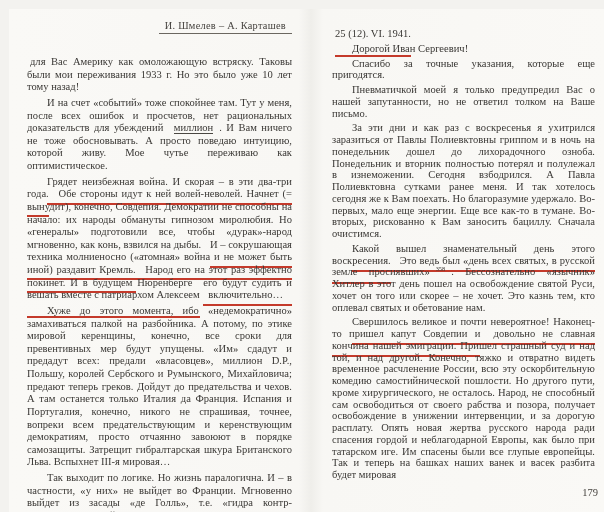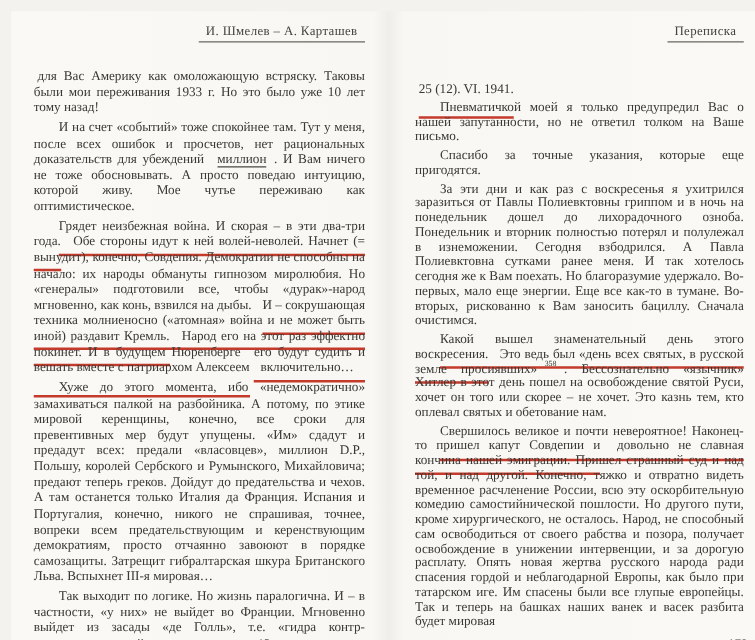--- a/index.html
+++ b/index.html
@@ -94,27 +94,25 @@
     <div class="footnote">
       <div class="footnote-rule"></div>
       <div class="footnote-text">
         <span class="fn-marker">*</span><span>Royal Air Force – Королевские военно-воздушные силы (Великобритании).</span>
       </div>
     </div>
     <div class="page-number">210</div>
   </div>
 
   <div class="page right">
-    <div class="page-header">
-      <span class="header-text">Переписка</span>
-    </div>
     <div class="page-body">
         <p class="para"><span class="red-underline">25 (12). VI. 1941.</span></p>
+        <p class="para indent"><span>Дорогой Иван Сергеевич!</span></p>
+        <p class="para indent"><span>Спасибо за точные указания, которые еще пригодятся.</span></p>
         <p class="para indent"><span>Пневматичкой моей я только предупредил Вас о нашей запутанности, но не ответил толком на Ваше письмо.</span></p>
-        <p class="para indent"><span>Спасибо за точные указания, которые еще пригодятся.</span></p>
         <p class="para indent"><span>За эти дни и как раз с воскресенья я ухитрился заразиться от Павлы Полиевктовны гриппом и в ночь на понедельник дошел до лихорадочного озноба. Понедельник и вторник полностью потерял и полулежал в изнеможении. Сегодня взбодрился. А Павла Полиевктовна сутками ранее меня. И так хотелось сегодня же к Вам поехать. Но благоразумие удержало. Во-первых, мало еще энергии. Еще все как-то в тумане. Во-вторых, рискованно к Вам заносить бациллу. Сначала очистимся.</span></p>
         <p class="para indent"><span class="red-underline">Какой вышел знаменательный день этого воскресения.</span><span> Это ведь был «день всех святых, в русской земле просиявших»</span><sup class="fn-ref">358</sup><span>. Бессознательно «язычник» Хитлер в этот день пошел на освобождение святой Руси, хочет он того или скорее – не хочет. Это казнь тем, кто оплевал святых и обетование нам.</span></p>
         <p class="para indent"><span class="red-underline">Свершилось великое и почти невероятное! Наконец-то пришел капут Совдепии и</span><span> довольно не славная кончина нашей эмиграции. Пришел страшный суд и над той, и над другой. Конечно, тяжко и отвратно видеть временное расчленение России, всю эту оскорбительную комедию самостийнической пошлости. Но другого пути, кроме хирургического, не осталось. Народ, не способный сам освободиться от своего рабства и позора, получает освобождение в унижении интервенции, и за дорогую расплату. Опять новая жертва русского народа ради спасения гордой и неблагодарной Европы, как было при татарском иге. Им спасены были все глупые европейцы. Так и теперь на башках наших ванек и васек разбита будет мировая</span></p>
       </div>
     <div class="page-number">179</div>
   </div>
 
 </div>
 
 </body></html>

